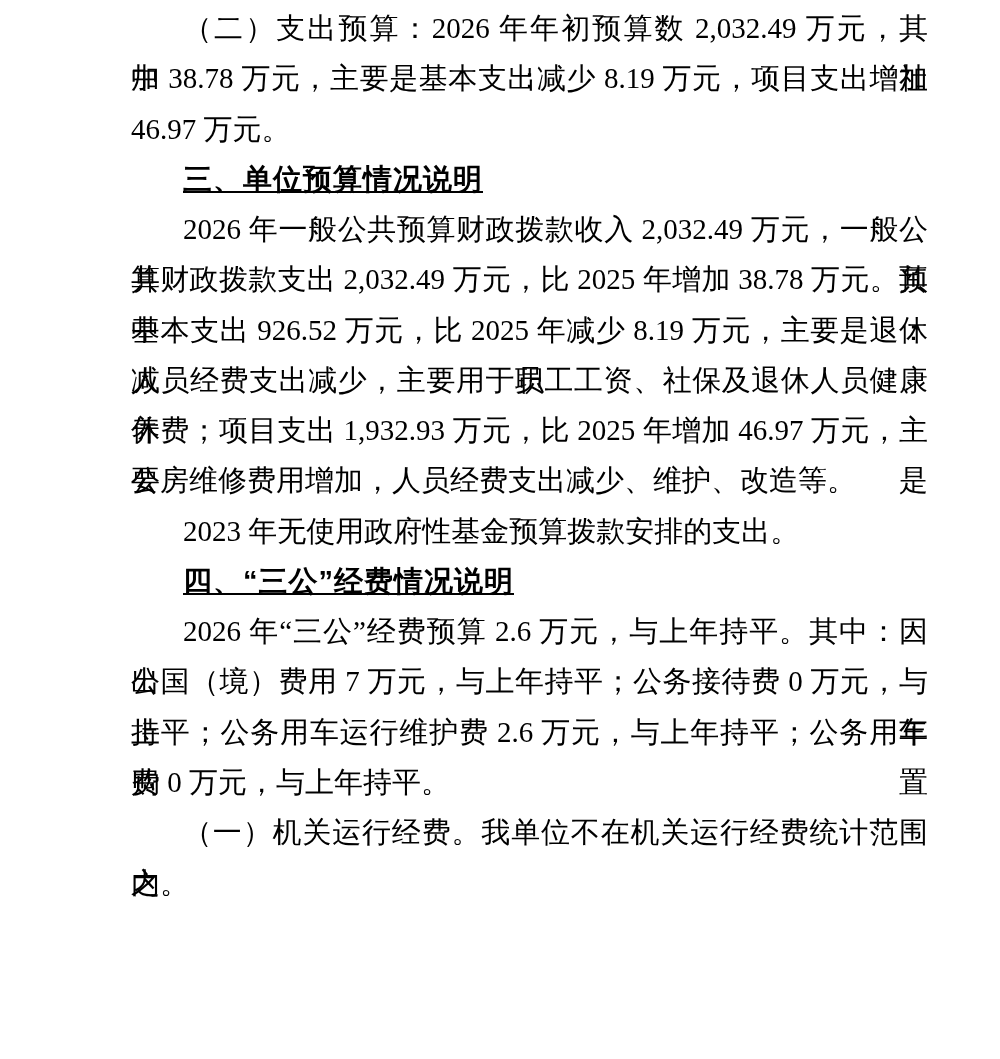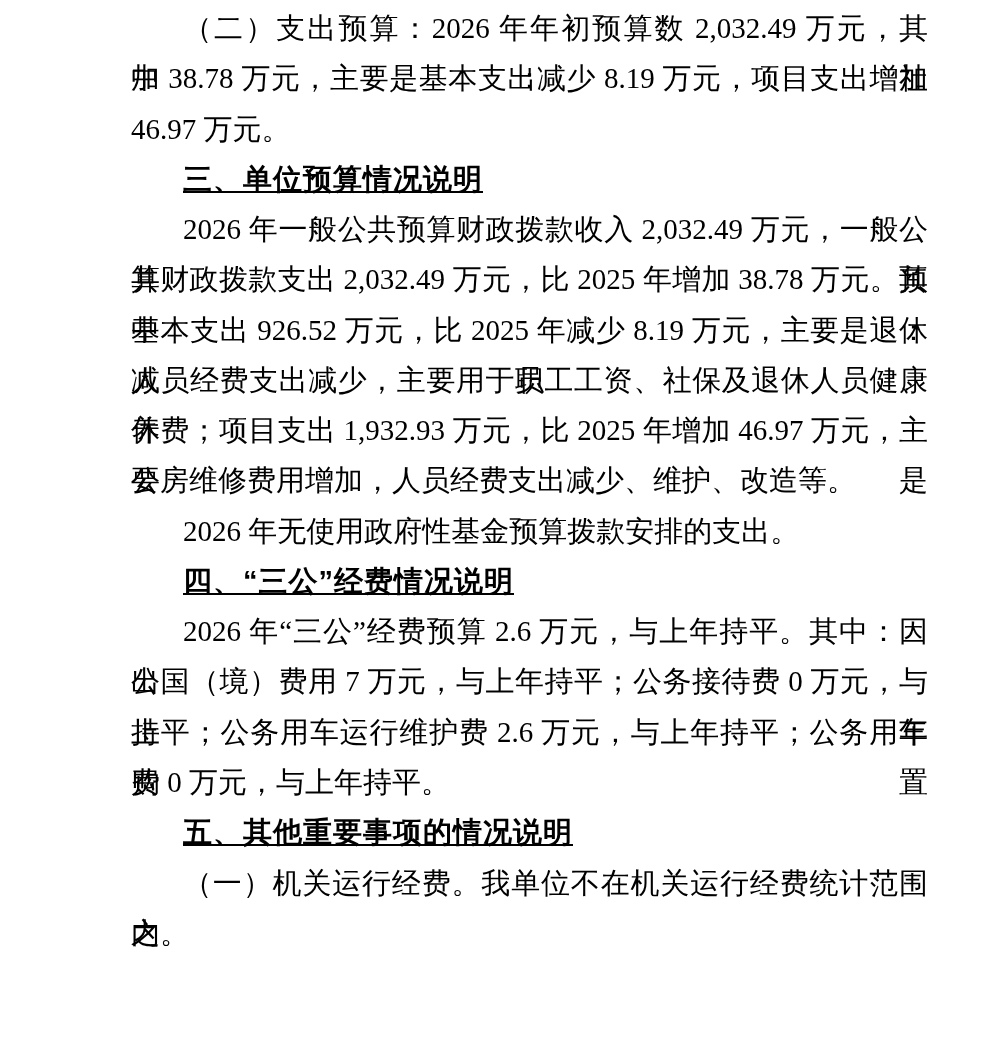--- a/index.html
+++ b/index.html
@@ -64,32 +64,31 @@
   <section>
     <div class="line just indent">2026 年一般公共预算财政拨款收入 2,032.49 万元，一般公共预</div>
     <div class="line just">算财政拨款支出 2,032.49 万元，比 2025 年增加 38.78 万元。其中：</div>
     <div class="line just">基本支出 926.52 万元，比 2025 年减少 8.19 万元，主要是退休减员、</div>
     <div class="line just">人员经费支出减少，主要用于职工工资、社保及退休人员健康休</div>
     <div class="line just">养费；项目支出 1,932.93 万元，比 2025 年增加 46.97 万元，主要是</div>
     <div class="line last">公房维修费用增加，人员经费支出减少、维护、改造等。</div>
   </section>
 
   <section>
-    <div class="line last indent">2026 年无使用政府性基金预算拨款安排的支出。</div>
+    <div class="line last indent">2023 年无使用政府性基金预算拨款安排的支出。</div>
   </section>
 
   <h2 class="line heading" style="margin:0;">四、“三公”经费情况说明</h2>
 
   <section>
     <div class="line just indent">2026 年“三公”经费预算 2.6 万元，与上年持平。其中：因公</div>
     <div class="line just">出国（境）费用 7 万元，与上年持平；公务接待费 0 万元，与上年</div>
     <div class="line just">持平；公务用车运行维护费 2.6 万元，与上年持平；公务用车购置</div>
     <div class="line last">费 0 万元，与上年持平。</div>
   </section>
 
-  <h2 class="line heading" style="margin:0;">五、其他重要事项的情况说明</h2>
 
   <section>
     <div class="line just indent">（一）机关运行经费。我单位不在机关运行经费统计范围之</div>
     <div class="line last">内。</div>
   </section>
 
 </div>
 
 </body></html>

